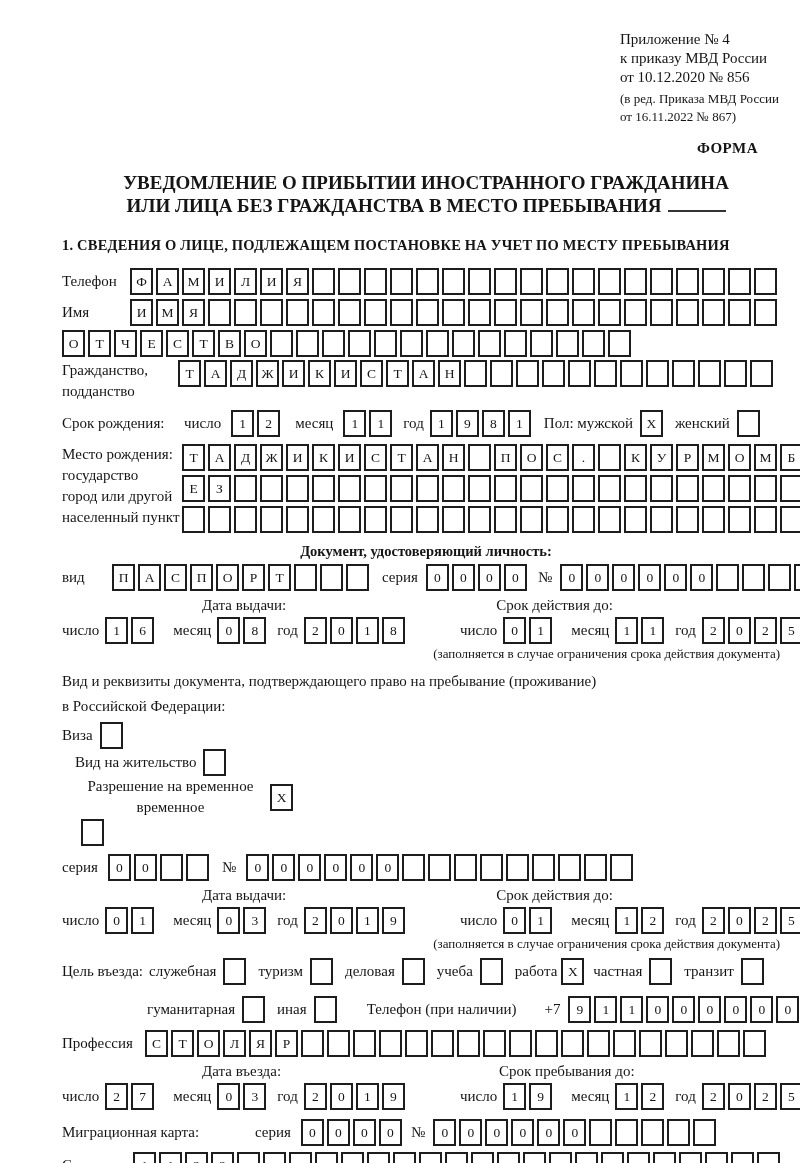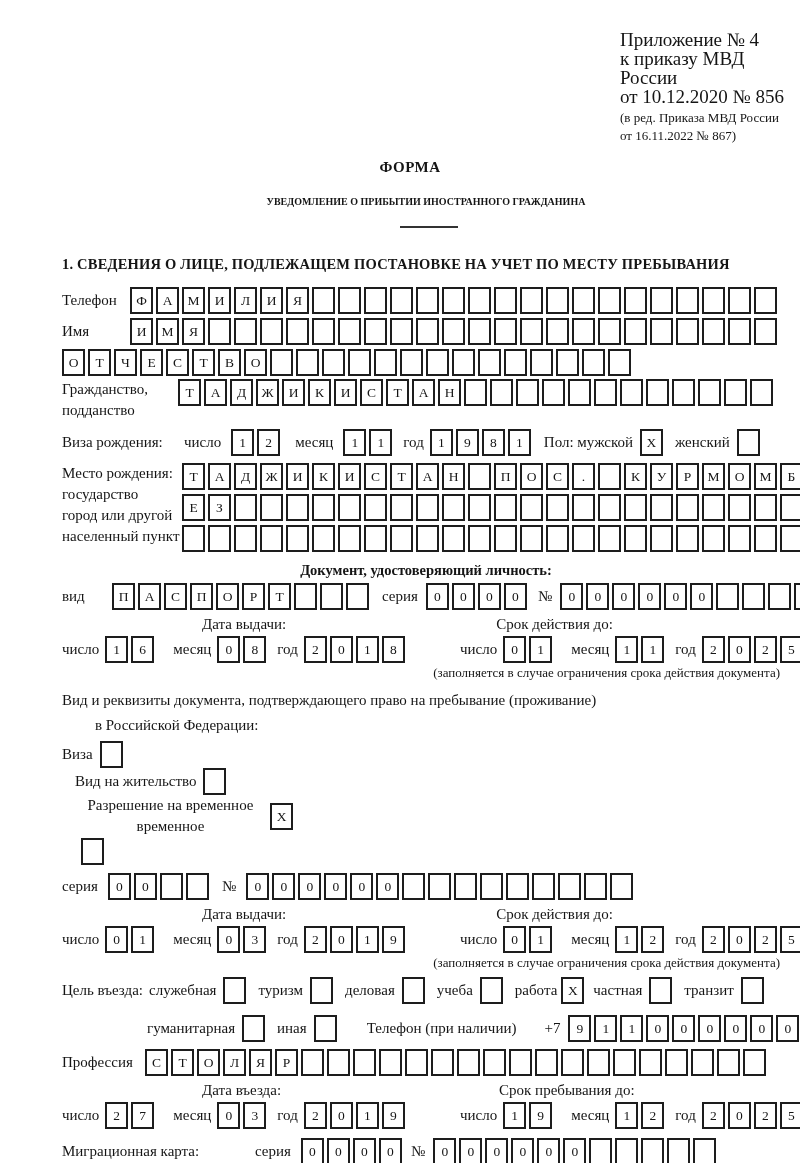--- a/index.html
+++ b/index.html
@@ -2,24 +2,24 @@
 <html><head>
 <meta charset="utf-8">
 <style>
   html,body{margin:0;padding:0;background:#fff;}
   body{
     width:800px;height:1163px;box-sizing:border-box;overflow:hidden;
     padding:30px 10px 0 62px;
     font-family:"Liberation Serif","DejaVu Serif",serif;
     color:#151515;font-size:15px;
   }
-  .annex{margin-left:558px;font-size:19px;line-height:19px;}
+  .annex{margin-left:558px;font-size:15px;line-height:19px;}
   .annex-note{margin-left:558px;font-size:13px;line-height:18px;margin-top:3px;}
-  .forma{margin-top:14px;margin-right:32px;text-align:center;font-weight:bold;font-size:15px;letter-spacing:.5px;}
-  .title{margin-top:14px;text-align:center;font-weight:bold;font-size:10px;line-height:23px;}
+  .forma{margin-top:14px;margin-right:32px;text-align:right;font-weight:bold;font-size:15px;letter-spacing:.5px;}
+  .title{margin-top:14px;text-align:center;font-weight:bold;font-size:19px;line-height:23px;}
   .title-blank{display:inline-block;width:58px;border-bottom:2px solid #333;height:12px;margin-left:6px;}
   .sect-heading{margin-top:20px;font-weight:bold;font-size:14.5px;letter-spacing:.2px;}
   .row{display:flex;align-items:center;margin-top:4px;}
   .row.tight{margin-top:3px;}
   .lbl{white-space:nowrap;}
   .cells{display:inline-flex;flex:none;}
   .cell{
     display:inline-flex;flex:none;align-items:center;justify-content:center;
     width:19px;height:23px;border:2px solid #1d1d1d;margin-right:3px;
     font-size:13.5px;line-height:1;background:#fff;
@@ -61,21 +61,21 @@
 </div>
 <div class="annex-note">
   <div>(в ред. Приказа МВД России</div>
   <div>от 16.11.2022 № 867)</div>
 </div>
 <div class="forma">ФОРМА</div>
 
 <div class="title">
   <div>УВЕДОМЛЕНИЕ О ПРИБЫТИИ ИНОСТРАННОГО ГРАЖДАНИНА</div>
   <div>
-    <span class="title-blank"></span>
+    <span>ИЛИ ЛИЦА БЕЗ ГРАЖДАНСТВА В МЕСТО ПРЕБЫВАНИЯ</span><span class="title-blank"></span>
   </div>
 </div>
 
 <div class="sect-heading">1. СВЕДЕНИЯ О ЛИЦЕ, ПОДЛЕЖАЩЕМ ПОСТАНОВКЕ НА УЧЕТ ПО МЕСТУ ПРЕБЫВАНИЯ</div>
 
 <div class="row" style="margin-top:14px;">
   <span class="lbl w68">Телефон</span>
   <span class="cells">
       <span class="cell">Ф</span>
       <span class="cell">А</span>
@@ -188,21 +188,21 @@
       <span class="cell"></span>
       <span class="cell"></span>
       <span class="cell"></span>
       <span class="cell"></span>
       <span class="cell"></span>
       <span class="cell"></span>
     </span>
 </div>
 
 <div class="row" style="margin-top:8px;">
-  <span class="lbl" style="width:122px;">Виза рождения:</span>
+  <span class="lbl" style="width:122px;">Срок рождения:</span>
   <span class="lbl" style="margin-right:10px;">число</span>
   <span class="cells" style="margin-right:12px;">
       <span class="cell">1</span>
       <span class="cell">2</span>
     </span>
   <span class="lbl" style="margin-right:10px;">месяц</span>
   <span class="cells" style="margin-right:8px;">
       <span class="cell">1</span>
       <span class="cell">1</span>
     </span>
@@ -390,21 +390,21 @@
         <span class="cell">2</span>
         <span class="cell">0</span>
         <span class="cell">2</span>
         <span class="cell">5</span>
       </span>
   </span>
 </div>
 <div class="note-small note-right">(заполняется в случае ограничения срока действия документа)</div>
 
 <div class="stay-line">Вид и реквизиты документа, подтверждающего право на пребывание (проживание)</div>
-<div class="stay-line" style="margin-top:2px;margin-left:33px;">в Российской Федерации:</div>
+<div class="stay-line" style="margin-top:2px;">в Российской Федерации:</div>
 
 <div class="stay-opts">
   <span class="opt">
     <span class="lbl">Виза</span>
     <span class="cells chk">
         <span class="cell"></span>
       </span>
   </span>
   <span class="opt" style="margin-left:13px;">
     <span class="lbl">Вид на жительство</span>

